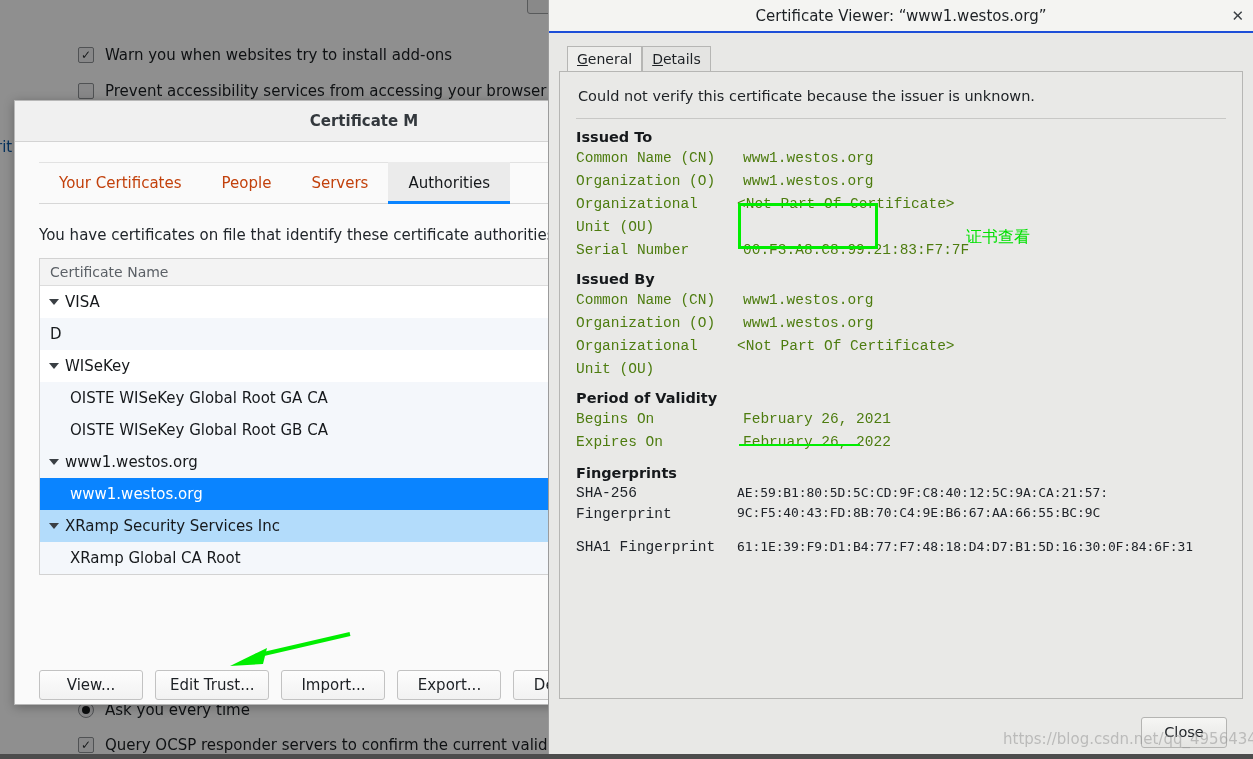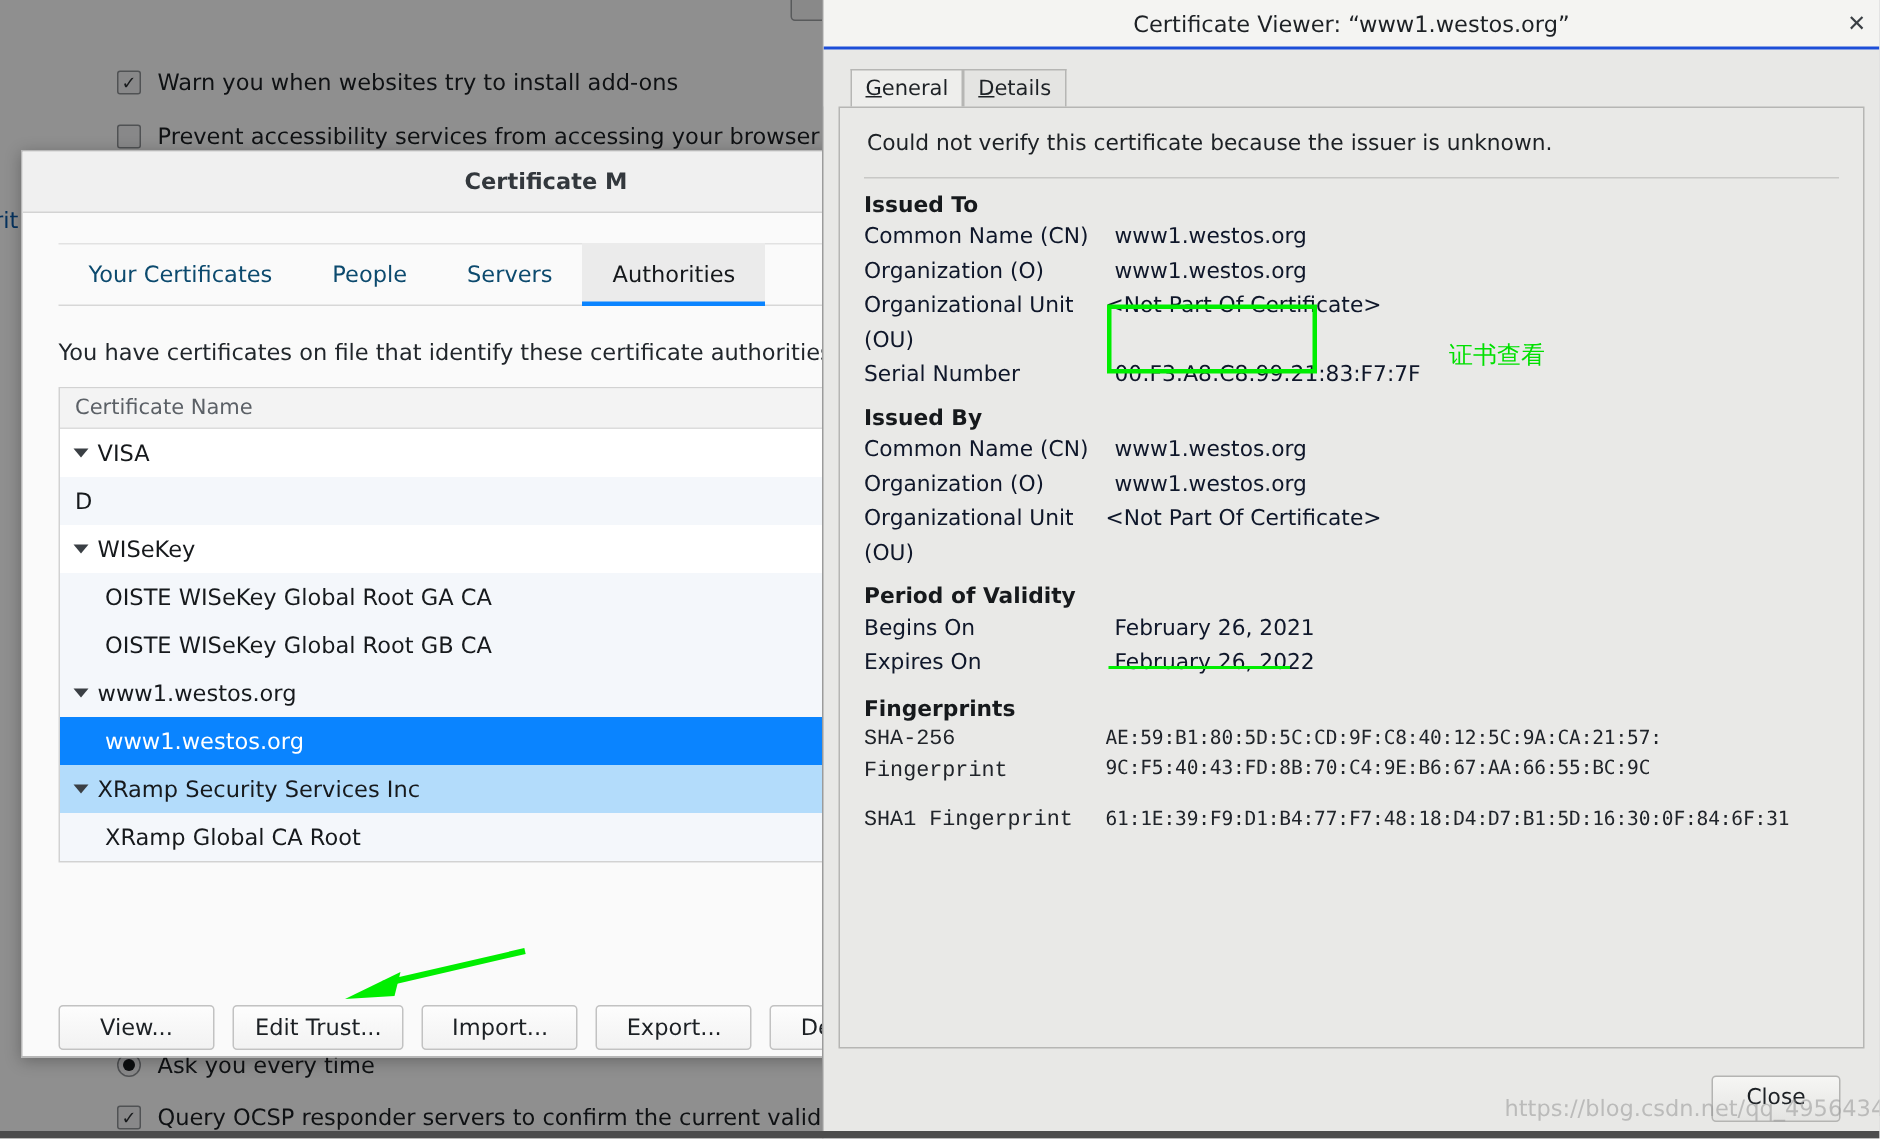--- a/index.html
+++ b/index.html
@@ -87,21 +87,21 @@
     display: flex; align-items: flex-end;
     border-bottom: 1px solid #d7d7d7;
     position: relative;
   }
   .tabstrip::before {
     content:""; position:absolute; left:0; top:0; right:0; height:1px;
     background:#e2e2e2;
   }
   .tab {
     padding: 12px 20px 11px 20px;
-    font-size: 15px; color: #0c4a6e;
+    font-size: 15px; color: #c2410c;
     background: transparent;
     position: relative; white-space: nowrap;
   }
   .tab.active {
     background: #ebebeb;
     color: #15181b;
   }
   .tab.active::after {
     content: ""; position: absolute; left: 0; right: 0; bottom: -1px;
     height: 3px; background: #0a84ff;
@@ -213,21 +213,21 @@
     overflow: hidden;
   }
   .cv-notice {
     font-size: 14.5px; color: #1d2125; margin: 2px 0 14px 2px;
   }
   .cv-hr { height:1px; background:#c8c8c6; margin: 0 0 10px 0; }
   .cv-section {
     font-size: 14.5px; font-weight: bold; color: #16191c;
     margin: 9px 0 2px 0;
   }
-  .cv-field { display: flex; font-size: 14.5px; color: #0f172a; line-height: 23px; }
+  .cv-field { display: flex; font-size: 14.5px; color: #4d7c0f; line-height: 23px; font-family: Liberation Mono, monospace; }
   .cv-label { width: 161px; flex: 0 0 161px; }
   .cv-value { flex: 1; }
   .cv-value.mono {
     font-family: "DejaVu Sans Mono", "Liberation Mono", monospace;
     font-size: 13px; line-height: 20px; letter-spacing: -0.1px;
   }
   .cv-fp-row { display:flex; font-size:14.5px; color:#20242a; }
   .cv-fp-label { width: 161px; flex:0 0 161px; line-height: 21px; font-family: Liberation Mono, monospace; }
 
   .cv-footer {

